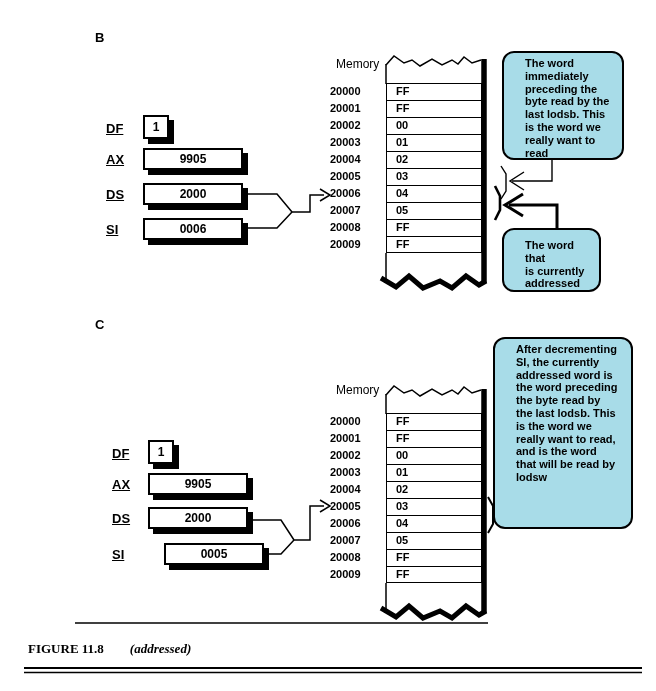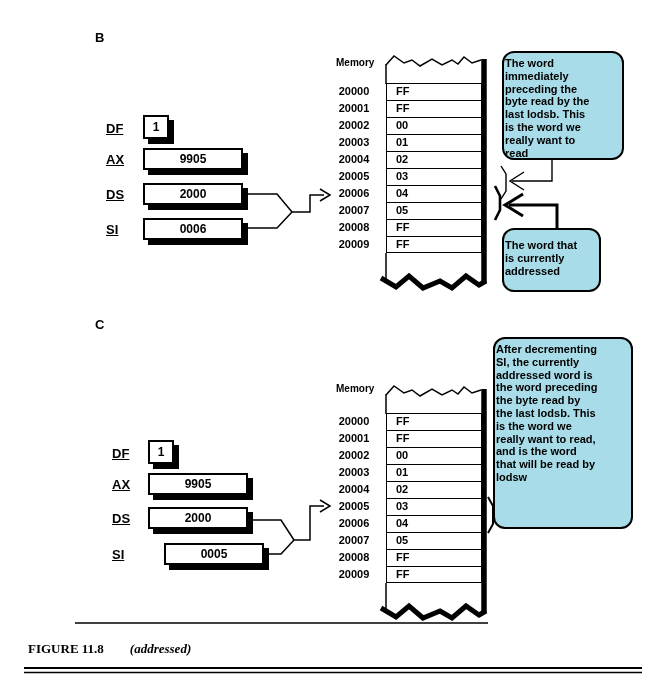--- a/index.html
+++ b/index.html
@@ -9,38 +9,38 @@
   }
   .abs{position:absolute;}
   .section-label{font-size:13px;font-weight:bold;}
   
   .reg-label{font-size:13px;font-weight:bold;width:30px;text-decoration:underline;}
   .reg-box{
     box-sizing:border-box;border:2px solid #000;background:#fff;
     box-shadow:5px 5px 0 0 #000;text-align:center;font-weight:bold;font-size:12px;
   }
   
-  .mem-label{font-size:10px;font-weight:bold;}
+  .mem-label{font-size:12px;font-weight:normal;}
   .mem-rows{display:flex;flex-direction:column;}
   .mem-row{display:flex;height:17px;}
   .mem-addr{
-    box-sizing:border-box;width:56px;text-align:center;padding-right:8px;
+    box-sizing:border-box;width:56px;text-align:left;padding-right:8px;
     font-size:11px;font-weight:bold;line-height:17px;
   }
   .mem-cell{
     box-sizing:border-box;width:96px;background:#fff;
     border:1.5px solid #000;border-bottom:none;
     text-align:left;font-size:11px;font-weight:bold;line-height:15px;padding-left:9px;
   }
   .mem-row:last-child .mem-cell{border-bottom:1.5px solid #000;}
   
   .bubble{
     box-sizing:border-box;background:#a8dce8;border:2px solid #000;border-radius:12px;
     font-size:11px;font-weight:bold;line-height:12.8px;white-space:pre-line;
-    padding:4px 2px 0 1px;overflow:hidden;
+    padding:4px 2px 0 21px;overflow:hidden;
   }
   
   .caption{font-family:"Liberation Serif",serif;font-size:13px;}
   .caption .fig{font-weight:bold;margin-top:8px;}
   .caption .cont{font-weight:bold;font-style:italic;margin-left:26px;}
   svg{position:absolute;left:0;top:0;pointer-events:none;}
 </style>
 </head>
 <body>
 

